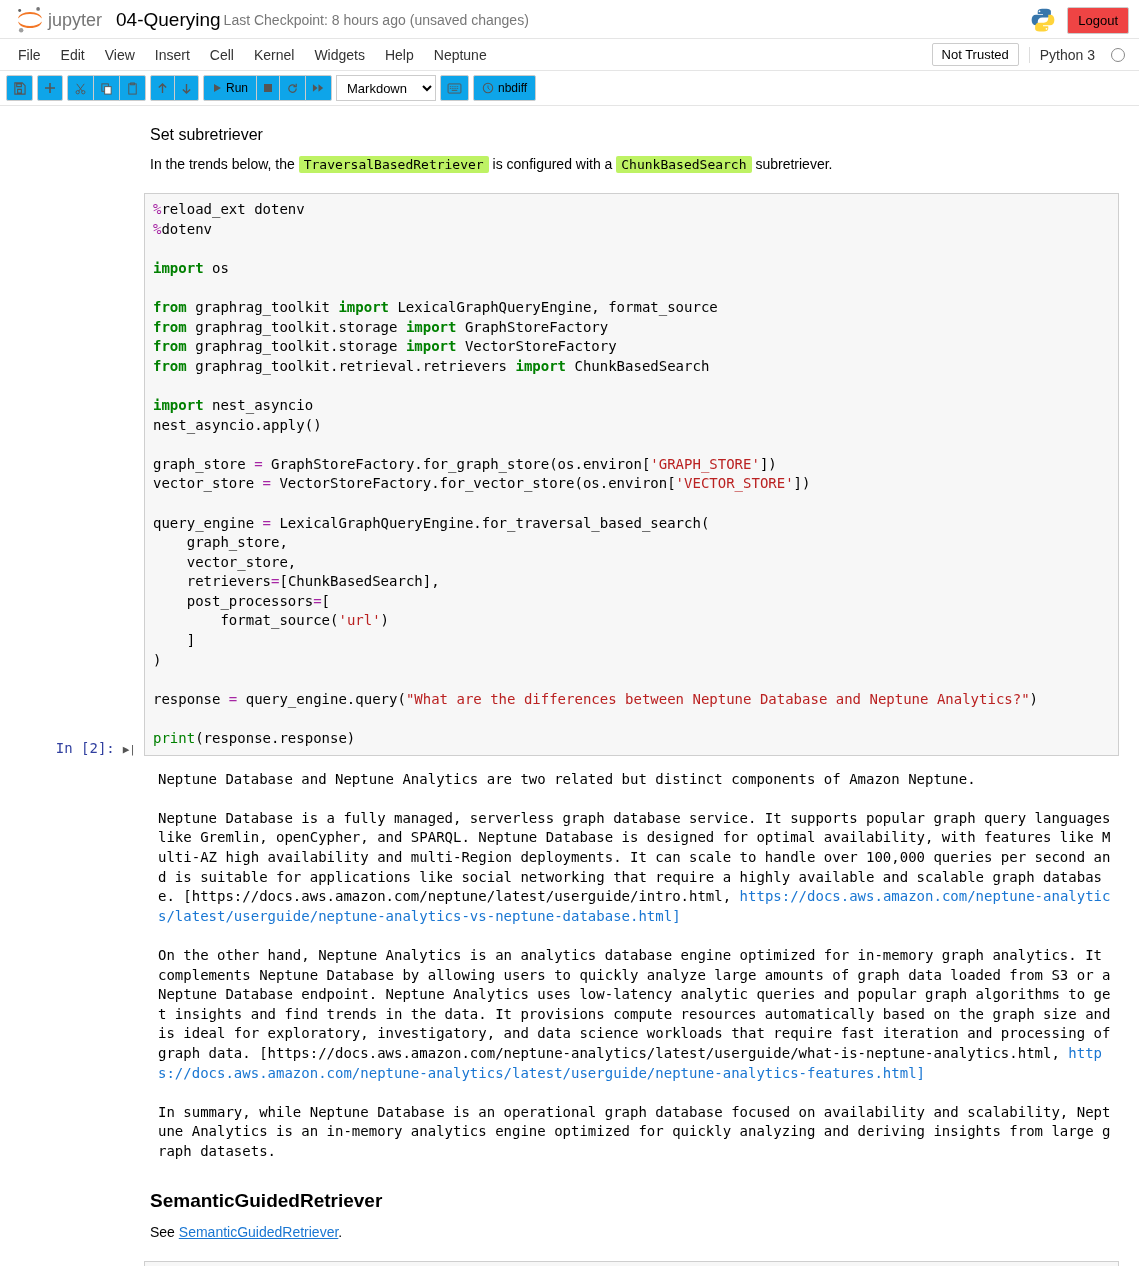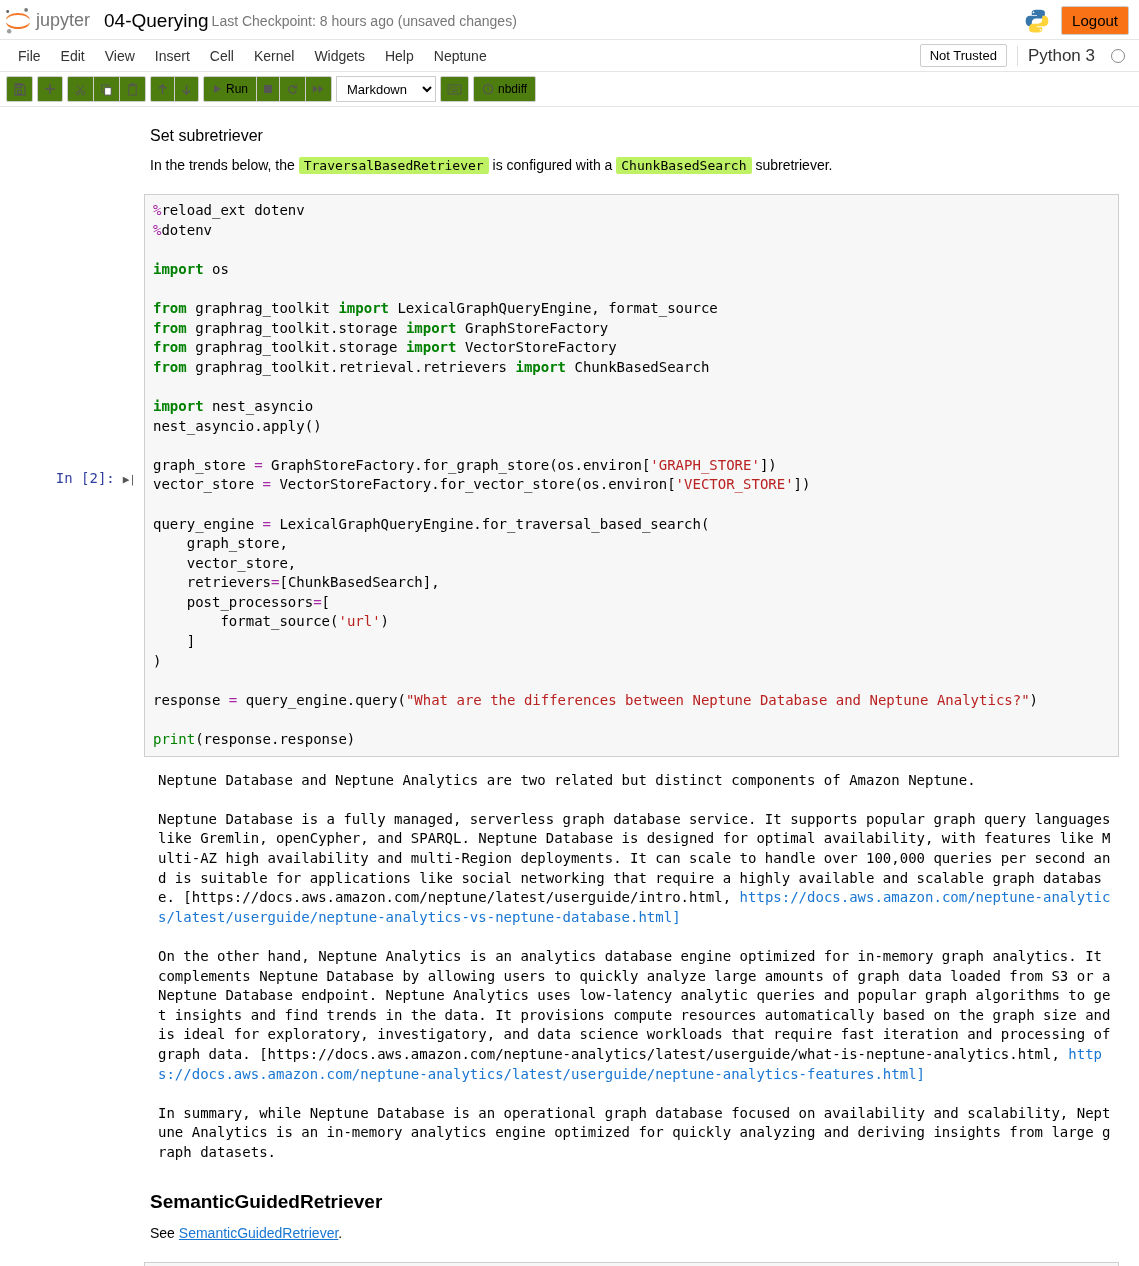--- a/index.html
+++ b/index.html
@@ -1,49 +1,49 @@
 <!DOCTYPE html>
 <html><head>
 <meta charset="utf-8">
 <style>
 * { box-sizing: border-box; margin: 0; padding: 0; }
 body { font-family: -apple-system, BlinkMacSystemFont, "Segoe UI", Helvetica, Arial, sans-serif; font-size: 14px; color: #000; background: #fff; }
-.header { display: flex; align-items: center; padding: 6px 10px 4px 4px; border-bottom: 1px solid #e5e5e5; }
+.header { display: flex; align-items: center; padding: 6px 10px 4px 16px; border-bottom: 1px solid #e5e5e5; }
 .logo { display: flex; align-items: center; }
 .logo-svg { width: 28px; height: 28px; margin-right: 4px; }
 .jupyter-text { font-size: 18px; color: #757575; font-weight: 400; margin-right: 14px; }
 .notebook-name { font-size: 19px; color: #000; font-weight: 400; margin-right: 3px; }
 .checkpoint { font-size: 14px; color: #777; }
 .unsaved { font-size: 14px; color: #777; margin-left: 4px; }
 .header-right { margin-left: auto; display: flex; align-items: center; gap: 10px; }
 .python-icon { width: 28px; height: 28px; }
-.logout-btn { border: 1px solid #ccc; background: #f97316; padding: 5px 10px; border-radius: 2px; font-size: 15px; cursor: pointer; }
+.logout-btn { border: 1px solid #ccc; background: #ef4444; padding: 5px 10px; border-radius: 2px; font-size: 13px; cursor: pointer; }
 .menubar { display: flex; align-items: center; border-bottom: 1px solid #e5e5e5; padding: 0 8px; height: 32px; background: #fff; }
 .menu-item { padding: 6px 10px; font-size: 14px; color: #333; cursor: pointer; }
 .menubar-right { margin-left: auto; display: flex; align-items: center; gap: 10px; }
 .trust-btn { border: 1px solid #ccc; background: #fff; padding: 3px 9px; border-radius: 2px; font-size: 13px; cursor: pointer; }
-.kernel-name { font-size: 17px; color: #333; padding-right: 6px; border-left: 1px solid #ddd; padding-left: 10px; }
+.kernel-name { font-size: 14px; color: #333; padding-right: 6px; border-left: 1px solid #ddd; padding-left: 10px; }
 .kernel-circle { width: 14px; height: 14px; border: 1.5px solid #888; border-radius: 50%; margin-right: 6px; }
 .toolbar { display: flex; align-items: center; padding: 4px 6px; border-bottom: 1px solid #e5e5e5; gap: 4px; }
-.tool-btn { border: 1px solid #ccc; background: #4d7c0f; padding: 3px 6px; border-radius: 2px; min-width: 24px; height: 26px; display: flex; align-items: center; justify-content: center; cursor: pointer; font-size: 12px; }
+.tool-btn { border: 1px solid #ccc; background: #0ea5e9; padding: 3px 6px; border-radius: 2px; min-width: 24px; height: 26px; display: flex; align-items: center; justify-content: center; cursor: pointer; font-size: 12px; }
 .tool-group { display: flex; gap: 0; }
 .tool-group .tool-btn { border-radius: 0; margin-left: -1px; }
 .tool-group .tool-btn:first-child { border-radius: 2px 0 0 2px; margin-left: 0; }
 .tool-group .tool-btn:last-child { border-radius: 0 2px 2px 0; }
 .cell-type-select { border: 1px solid #ccc; background: #fff; padding: 3px 6px; height: 26px; font-size: 13px; min-width: 100px; }
 .run-text { margin-left: 4px; }
 .notebook-container { padding: 20px 8px 20px 8px; max-width: 100%; }
 .text-cell { margin-left: 142px; margin-right: 12px; margin-bottom: 18px; }
 .text-cell h3 { font-size: 16px; font-weight: 400; margin-bottom: 10px; }
 .text-cell h2 { font-size: 19px; font-weight: 700; margin-bottom: 10px; }
 .text-cell p { font-size: 14px; line-height: 1.5; }
 .text-cell code.inline { background: #bef264; padding: 1px 5px; font-family: "SFMono-Regular", Menlo, Monaco, Consolas, monospace; font-size: 13px; border-radius: 2px; }
 .text-cell a { color: #1976d2; text-decoration: underline; }
 .code-cell { display: flex; margin-bottom: 8px; padding: 0 12px 0 6px; }
-.prompt { width: 130px; flex-shrink: 0; text-align: right; padding-right: 8px; padding-top: 6px; font-family: "SFMono-Regular", Menlo, Monaco, Consolas, monospace; font-size: 14px; color: #303f9f; display: flex; justify-content: flex-end; align-items: center; gap: 8px; }
+.prompt { width: 130px; flex-shrink: 0; text-align: right; padding-right: 8px; padding-top: 6px; font-family: "SFMono-Regular", Menlo, Monaco, Consolas, monospace; font-size: 14px; color: #303f9f; display: flex; justify-content: flex-end; align-items: flex-end; gap: 8px; }
 .run-icon-cell { color: #555; font-size: 11px; margin-top: 2px; }
 .input-area { flex: 1; border: 1px solid #cfcfcf; background: #f7f7f7; padding: 6px 8px; font-family: "SFMono-Regular", Menlo, Monaco, Consolas, monospace; font-size: 14px; line-height: 1.4; white-space: pre-wrap; overflow-x: auto; }
 .output-area { margin-left: 142px; margin-right: 12px; font-family: "SFMono-Regular", Menlo, Monaco, Consolas, monospace; font-size: 14px; line-height: 1.4; white-space: pre-wrap; word-break: break-all; margin-bottom: 28px; padding: 6px 8px 0 8px; }
 .output-area a { color: #1976d2; text-decoration: none; }
 .cm-keyword { color: #008000; font-weight: bold; }
 .cm-builtin { color: #008000; }
 .cm-operator { color: #a626a4; }
 .cm-string { color: #ba2121; }
 </style>
 </head>

